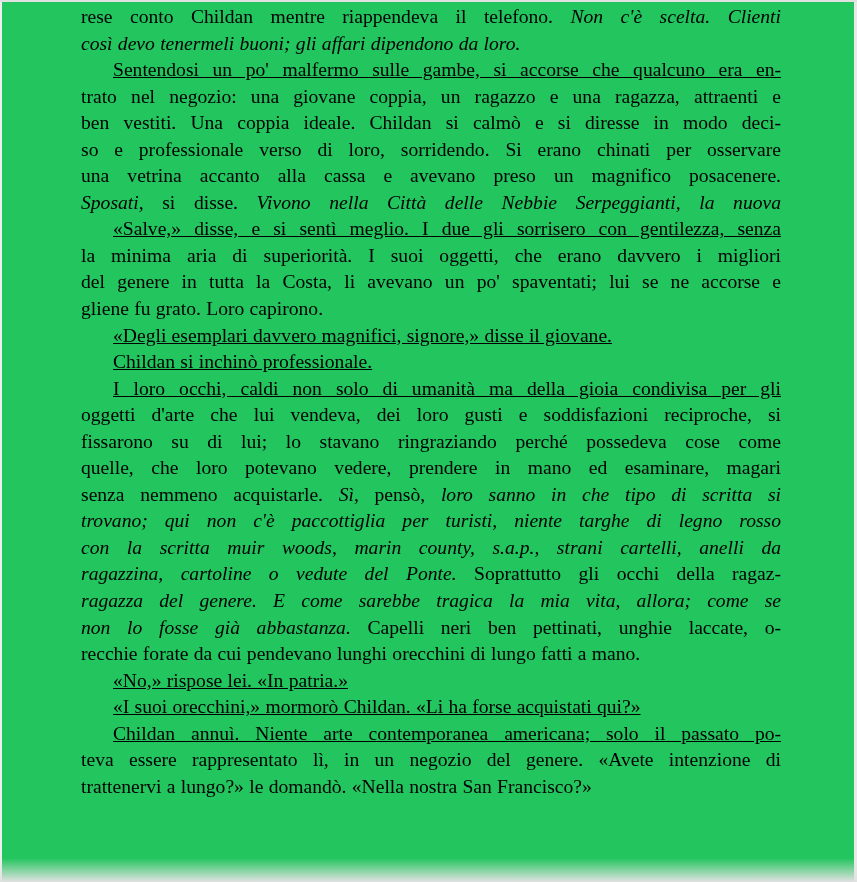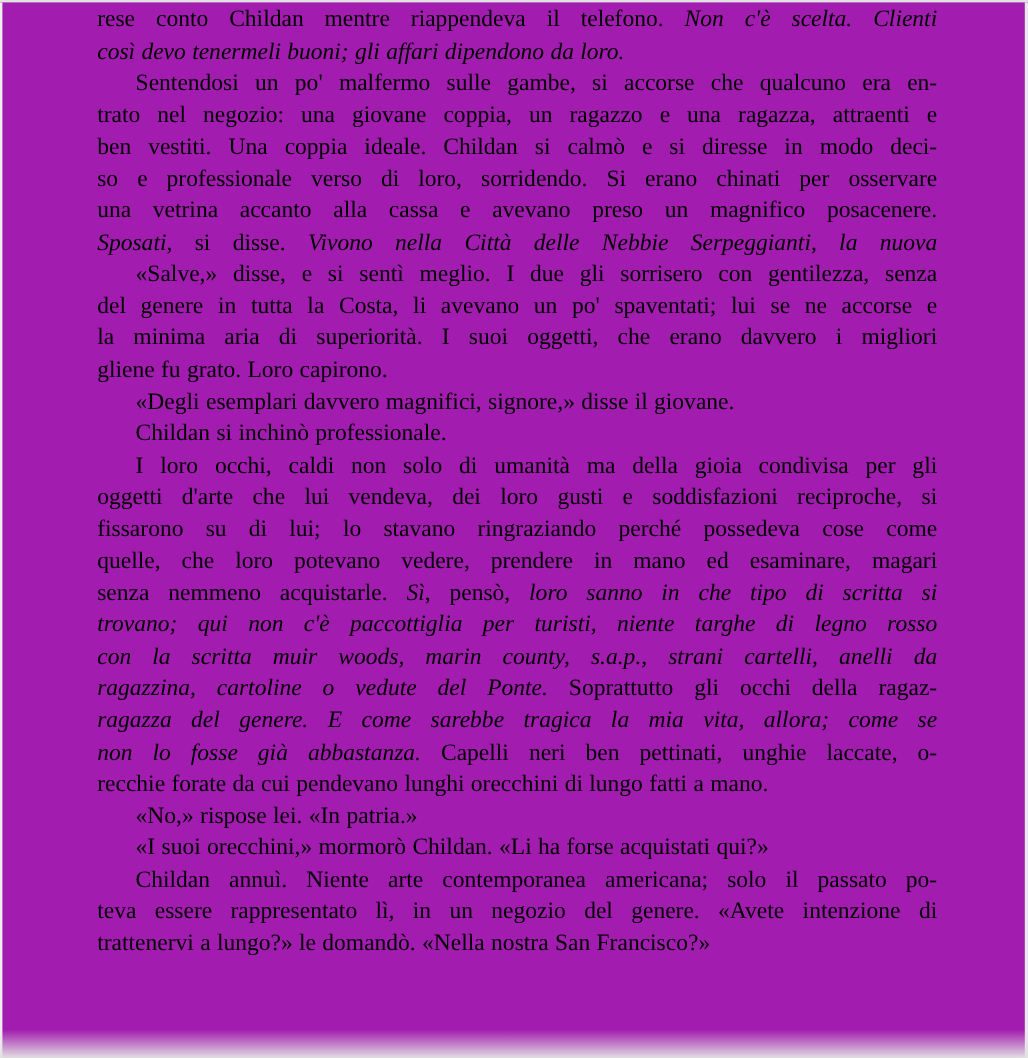--- a/index.html
+++ b/index.html
@@ -9,21 +9,21 @@
   }
   body {
     width: 857px;
     height: 882px;
     overflow: hidden;
   }
   .page {
     position: relative;
     width: 857px;
     height: 882px;
-    background: #a21caf;
+    background: #22c55e;
     box-sizing: border-box;
     border-top: 2px solid #e1e1e1;
   }
   .edge-left {
     position: absolute;
     left: 0; top: 0; bottom: 0;
     width: 2px;
     background: #eeeeee;
   }
   .edge-right {
@@ -55,20 +55,21 @@
     text-align: left;
     word-spacing: 0.02em;
   }
   .line.just {
     text-align: justify;
     text-align-last: justify;
     text-justify: inter-word;
   }
   .line.ind {
     text-indent: 32px;
+    text-decoration: underline;
   }
   .it {
     font-style: italic;
   }
 </style>
 </head>
 <body>
 
 <div class="page">
   <div class="edge-left"></div>
@@ -77,22 +78,22 @@
   <div class="text-column" id="text-column" style="color: rgb(0, 0, 0);">
       <div class="line just"><span>rese conto Childan mentre riappendeva il telefono. </span><span class="it">Non c'è scelta. Clienti</span></div>
       <div class="line"><span class="it">così devo tenermeli buoni; gli affari dipendono da loro.</span></div>
       <div class="line just ind"><span>Sentendosi un po' malfermo sulle gambe, si accorse che qualcuno era en-</span></div>
       <div class="line just"><span>trato nel negozio: una giovane coppia, un ragazzo e una ragazza, attraenti e</span></div>
       <div class="line just"><span>ben vestiti. Una coppia ideale. Childan si calmò e si diresse in modo deci-</span></div>
       <div class="line just"><span>so e professionale verso di loro, sorridendo. Si erano chinati per osservare</span></div>
       <div class="line just"><span>una vetrina accanto alla cassa e avevano preso un magnifico posacenere.</span></div>
       <div class="line just"><span class="it">Sposati</span><span>, si disse. </span><span class="it">Vivono nella Città delle Nebbie Serpeggianti, la nuova</span></div>
       <div class="line just ind"><span>«Salve,» disse, e si sentì meglio. I due gli sorrisero con gentilezza, senza</span></div>
+      <div class="line just"><span>la minima aria di superiorità. I suoi oggetti, che erano davvero i migliori</span></div>
       <div class="line just"><span>del genere in tutta la Costa, li avevano un po' spaventati; lui se ne accorse e</span></div>
-      <div class="line just"><span>la minima aria di superiorità. I suoi oggetti, che erano davvero i migliori</span></div>
       <div class="line"><span>gliene fu grato. Loro capirono.</span></div>
       <div class="line ind"><span>«Degli esemplari davvero magnifici, signore,» disse il giovane.</span></div>
       <div class="line ind"><span>Childan si inchinò professionale.</span></div>
       <div class="line just ind"><span>I loro occhi, caldi non solo di umanità ma della gioia condivisa per gli</span></div>
       <div class="line just"><span>oggetti d'arte che lui vendeva, dei loro gusti e soddisfazioni reciproche, si</span></div>
       <div class="line just"><span>fissarono su di lui; lo stavano ringraziando perché possedeva cose come</span></div>
       <div class="line just"><span>quelle, che loro potevano vedere, prendere in mano ed esaminare, magari</span></div>
       <div class="line just"><span>senza nemmeno acquistarle. </span><span class="it">Sì</span><span>, pensò, </span><span class="it">loro sanno in che tipo di scritta si</span></div>
       <div class="line just"><span class="it">trovano; qui non c'è paccottiglia per turisti, niente targhe di legno rosso</span></div>
       <div class="line just"><span class="it">con la scritta muir woods, marin county, s.a.p., strani cartelli, anelli da</span></div>

